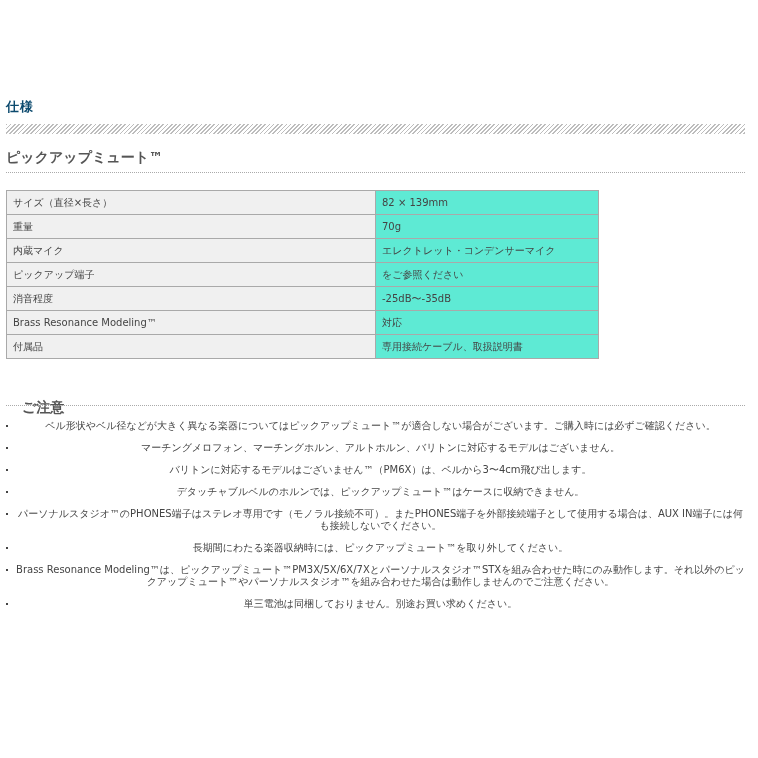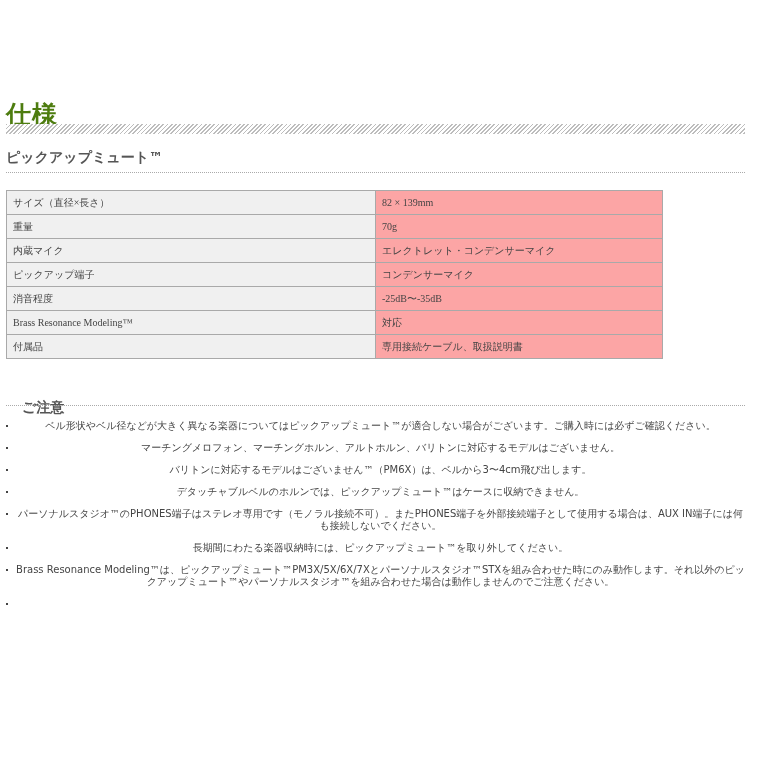--- a/index.html
+++ b/index.html
@@ -18,23 +18,23 @@
     .page {
       position: absolute;
       left: 6px;
       top: 0;
       width: 739px;
     }
     .main-title {
       position: absolute;
       left: 0;
       top: 98px;
-      font-size: 25px;
+      font-size: 13px;
       font-weight: bold;
-      color: #4d7c0f;
+      color: #0c4a6e;
       letter-spacing: 1px;
       margin: 0;
     }
     .hatch {
       position: absolute;
       left: 0;
       top: 124px;
       width: 739px;
       height: 10px;
       background: repeating-linear-gradient(
@@ -58,39 +58,38 @@
       position: absolute;
       left: 0;
       width: 739px;
       height: 0;
       border-top: 1px dotted #aaaaaa;
     }
     .spec-table {
       position: absolute;
       left: 0;
       top: 190px;
-      width: 657px;
+      width: 593px;
       border-collapse: collapse;
       font-size: 10px;
       color: #444444;
-      font-family: Liberation Serif, serif;
     }
     .spec-table td {
       border: 1px solid #a9a9a9;
       height: 23px;
       padding: 0 6px;
       vertical-align: middle;
       line-height: 14px;
     }
     .spec-table td.label {
       background: #f0f0f0;
       width: 356px;
     }
     .spec-table td.value {
-      background: #fca5a5;
+      background: #5eead4;
     }
     .notes-title {
       position: absolute;
       left: 0;
       top: 383px;
       font-size: 14px;
       font-weight: bold;
       color: #555555;
       margin: 16px;
     }
@@ -141,21 +140,21 @@
       <tr>
         <td class="label">重量</td>
         <td class="value">70g</td>
       </tr>
       <tr>
         <td class="label">内蔵マイク</td>
         <td class="value">エレクトレット・コンデンサーマイク</td>
       </tr>
       <tr>
         <td class="label">ピックアップ端子</td>
-        <td class="value">コンデンサーマイク</td>
+        <td class="value">をご参照ください</td>
       </tr>
       <tr>
         <td class="label">消音程度</td>
         <td class="value">-25dB〜-35dB</td>
       </tr>
       <tr>
         <td class="label">Brass Resonance Modeling™</td>
         <td class="value">対応</td>
       </tr>
       <tr>
@@ -195,16 +194,17 @@
     <li>
       <span class="bullet"></span>
       <span>長期間にわたる楽器収納時には、ピックアップミュート™を取り外してください。</span>
     </li>
     <li>
       <span class="bullet"></span>
       <span>Brass Resonance Modeling™は、ピックアップミュート™PM3X/5X/6X/7Xとパーソナルスタジオ™STXを組み合わせた時にのみ動作します。それ以外のピックアップミュート™やパーソナルスタジオ™を組み合わせた場合は動作しませんのでご注意ください。</span>
     </li>
     <li>
       <span class="bullet"></span>
+      <span>単三電池は同梱しておりません。別途お買い求めください。</span>
     </li>
   </ul>
 
 </div>
 
 </body></html>

